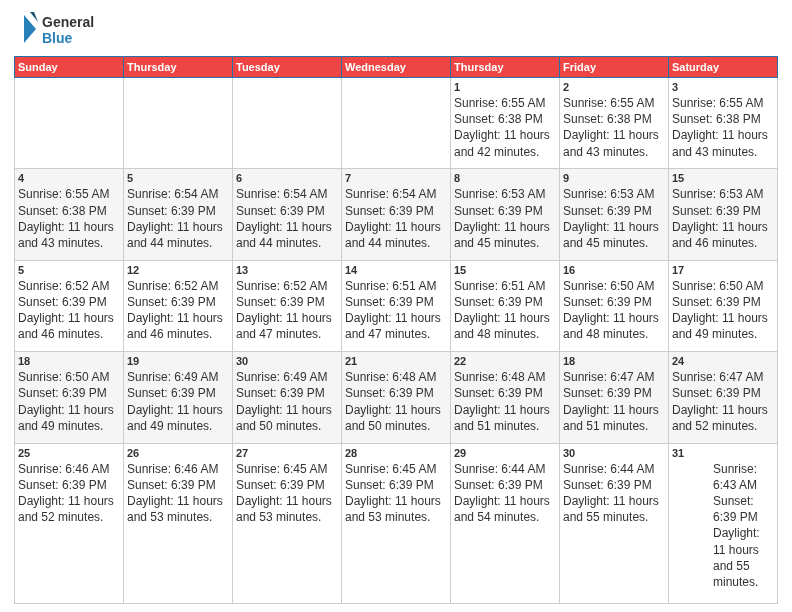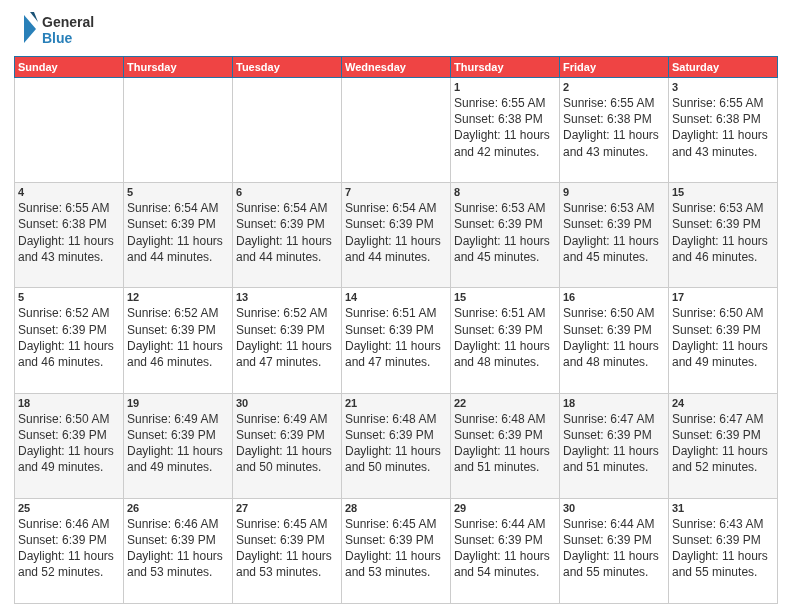--- a/index.html
+++ b/index.html
@@ -334,21 +334,21 @@
           </td>
           <td>
             <span class="day-num">30</span>
             <div class="day-info" style="white-space: pre-line;">Sunrise: 6:44 AM
 Sunset: 6:39 PM
 Daylight: 11 hours
 and 55 minutes.</div>
           </td>
           <td>
             <span class="day-num">31</span>
-            <div class="day-info" style="white-space: pre-line;">Sunrise: 6:43 AM
+            <div class="day-info" style="white-space: pre-line; margin-left: 41px;">Sunrise: 6:43 AM
 Sunset: 6:39 PM
 Daylight: 11 hours
 and 55 minutes.</div>
           </td>
         </tr>
       </tbody>
   </table>
 </div>
 
 </body></html>

